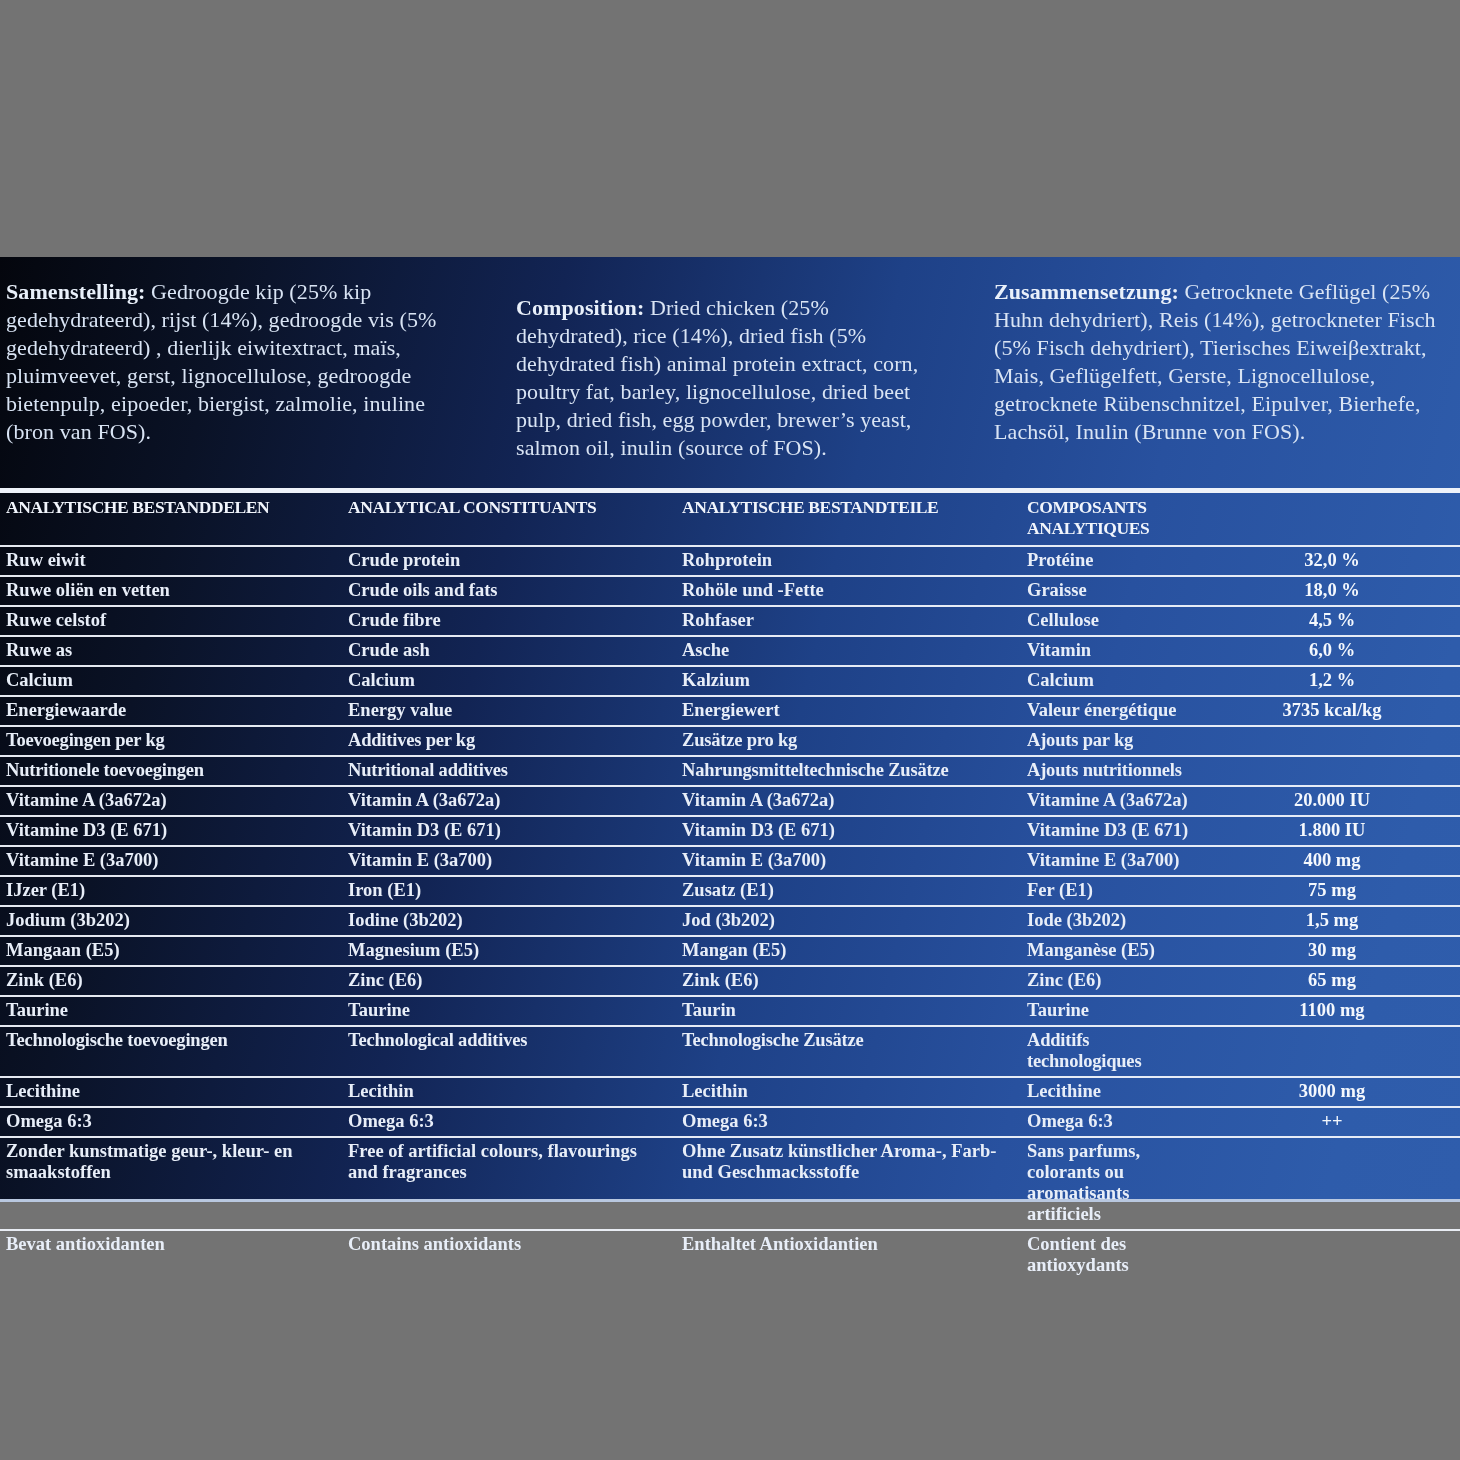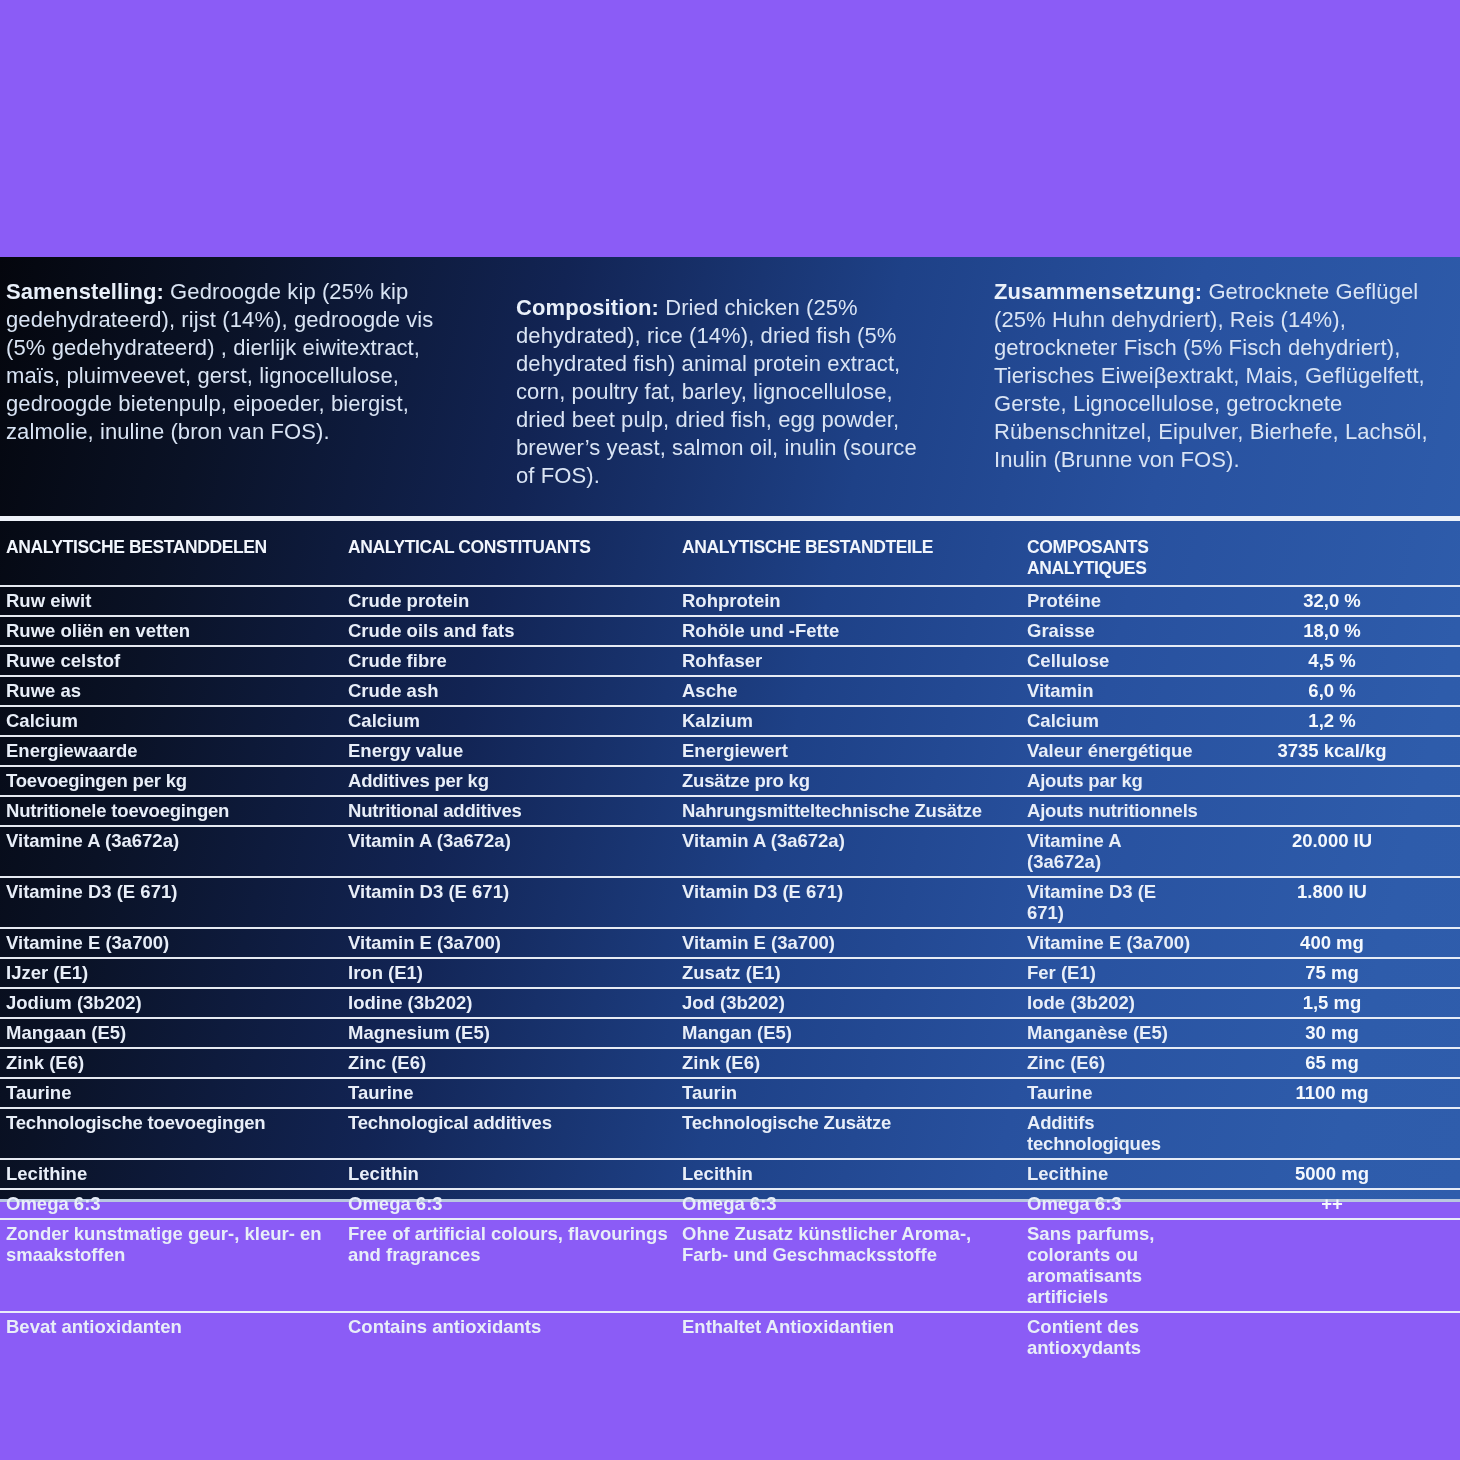--- a/index.html
+++ b/index.html
@@ -1,20 +1,20 @@
 <!DOCTYPE html>
 <html><head>
 <meta charset="utf-8">
 <style>
   html,body{margin:0;padding:0;background:#ffffff;}
   .page{
     position:relative;
     width:1460px;height:1460px;
-    background:#8b5cf6;
-    font-family:Liberation Sans, sans-serif;
+    background:#737373;
+    font-family:Liberation Serif, serif;
     overflow:hidden;
   }
   .panel{
     position:absolute;
     left:0; top:257px;
     width:1460px; height:945px;
     background:linear-gradient(103deg,
       #04060d 0%, #0a1226 14%, #122454 34%,
       #1e4187 54%, #28519f 72%, #2e5cab 92%, #2f5dac 100%);
     border-bottom:3px solid #b9c8e0;
@@ -36,21 +36,21 @@
     letter-spacing:0.1px;
   }
   .comp-col b{color:#e9f0fa;}
   
   .divider{
     height:5px;
     background:#eef2f9;
     margin-top:10px;
   }
   
-  .table{ padding:12px 0 0 0; }
+  .table{ padding:0 0 0 0; }
   .t-row{
     display:grid;
     grid-template-columns:342px 334px 345px 1fr 240px;
     align-items:start;
     padding:3px 8px 4px 6px;
     color:#e8eef8;
     font-size:18.5px;
     line-height:21px;
     font-weight:700;
     box-sizing:border-box;
@@ -212,21 +212,21 @@
           <div class="cell c-en">Technological additives</div>
           <div class="cell c-de">Technologische Zusätze</div>
           <div class="cell c-fr">Additifs technologiques</div>
           <div class="cell c-val"></div>
         </div>
         <div class="t-row">
           <div class="cell c-nl">Lecithine</div>
           <div class="cell c-en">Lecithin</div>
           <div class="cell c-de">Lecithin</div>
           <div class="cell c-fr">Lecithine</div>
-          <div class="cell c-val">5000 mg</div>
+          <div class="cell c-val">3000 mg</div>
         </div>
         <div class="t-row">
           <div class="cell c-nl">Omega 6:3</div>
           <div class="cell c-en">Omega 6:3</div>
           <div class="cell c-de">Omega 6:3</div>
           <div class="cell c-fr">Omega 6:3</div>
           <div class="cell c-val">++</div>
         </div>
         <div class="t-row">
           <div class="cell c-nl">Zonder kunstmatige geur-, kleur- en smaakstoffen</div>

